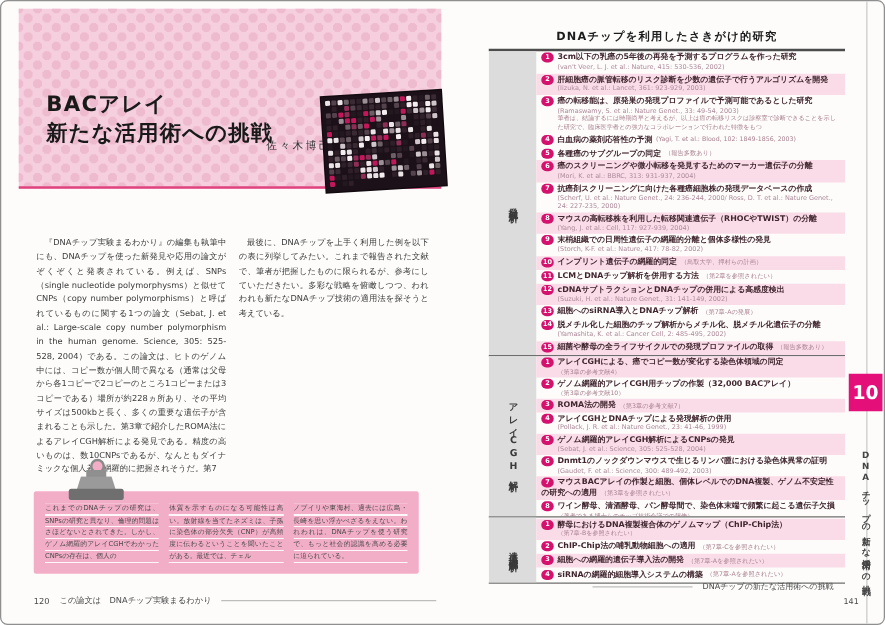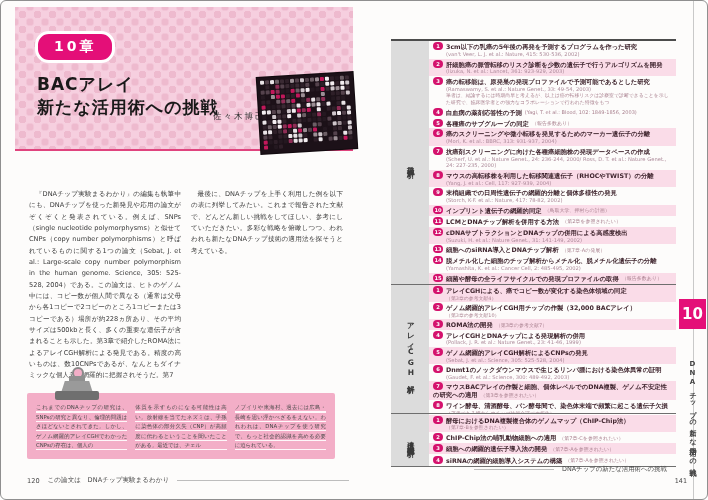--- a/index.html
+++ b/index.html
@@ -79,21 +79,20 @@
     color:#444;letter-spacing:1px;margin:8px auto 0;height:150px;}
   .edge-line{position:absolute;right:13px;top:0;bottom:0;width:1px;background:#c9c9c9;}
 </style>
 </head>
 <body>
 
 <div class="spread">
 
   <div class="left-page">
     <div class="header-band">
-      <div class="chapter-badge">10章</div>
       <div class="chapter-title">
         <div>BACアレイ</div>
         <div>新たな活用術への挑戦</div>
       </div>
       <div class="author">佐々木博己</div>
       <div class="microarray" id="microarray">
           <div class="ma-dot" style="background: rgb(234, 228, 231);"></div>
           <div class="ma-dot" style="background: rgb(84, 66, 76);"></div>
           <div class="ma-dot" style="background: rgb(234, 228, 231);"></div>
           <div class="ma-dot" style="background: rgb(109, 95, 102);"></div>
@@ -329,21 +328,21 @@
           <div class="ma-dot" style="background: rgb(46, 31, 40);"></div>
           <div class="ma-dot" style="background: rgb(194, 24, 91);"></div>
           <div class="ma-dot" style="background: rgb(28, 17, 24);"></div>
           <div class="ma-dot" style="background: rgb(36, 24, 32);"></div>
           <div class="ma-dot" style="background: rgb(46, 31, 40);"></div>
         </div>
     </div>
 
     <div class="body-col col1">　『DNAチップ実験まるわかり』の編集も執筆中にも、DNAチップを使った新発見や応用の論文がぞくぞくと発表されている。例えば、SNPs（single nucleotide polymorphysms）と似せてCNPs（copy number polymorphisms）と呼ばれているものに関する1つの論文（Sebat, J. et al.: Large-scale copy number polymorphism in the human genome. Science, 305: 525-528, 2004）である。この論文は、ヒトのゲノム中には、コピー数が個人間で異なる（通常は父母から各1コピーで2コピーのところ1コピーまたは3コピーである）場所が約228ヵ所あり、その平均サイズは500kbと長く、多くの重要な遺伝子が含まれることも示した。第3章で紹介したROMA法によるアレイCGH解析による発見である。精度の高いものは、数10CNPsであるが、なんともダイナミックな個人差が網羅的に把握されそうだ。第7</div>
     <div class="body-col col2">
-      <p>最後に、DNAチップを上手く利用した例を以下の表に列挙してみたい。これまで報告された文献で、どんどん新しい挑戦をしてほしい、参考にしていただきたい。多彩な戦略を俯瞰しつつ、われわれも新たなDNAチップ技術の適用法を探そうと考えている。</p>
+      <p>最後に、DNAチップを上手く利用した例を以下の表に列挙してみたい。これまで報告された文献で、筆者が把握したものに限られるが、参考にしていただきたい。多彩な戦略を俯瞰しつつ、われわれも新たなDNAチップ技術の適用法を探そうと考えている。</p>
     </div>
 
     <div class="note-box">
       <div class="clip">
         <div class="ring"></div>
         <div class="neck"></div>
         <div class="bodyp"></div>
         <div class="base"></div>
       </div>
       <div class="note-col">これまでのDNAチップの研究は、SNPsの研究と異なり、倫理的問題はさほどないとされてきた。しかし、ゲノム網羅的アレイCGHでわかったCNPsの存在は、個人の</div>
@@ -352,20 +351,21 @@
     </div>
 
     <div class="footer-left">
       <span class="pnum">120</span>
       <span>この論文は　DNAチップ実験まるわかり</span>
       <span class="rule"></span>
     </div>
   </div>
 
   <div class="right-page">
+    <div class="table-title">DNAチップを利用したさきがけ的研究</div>
     <div class="ref-table" id="ref-table">
         <div class="section" style="height: 243px;">
           <div class="section-label">
             <span>発現解析</span>
           </div>
           <div class="section-items">
             <div class="item">
               <div class="item-head"><span class="num-badge">1</span>3cm以下の乳癌の5年後の再発を予測するプログラムを作った研究</div>
               <div class="item-ref">(van't Veer, L. J. et al.: Nature, 415: 530-536, 2002)</div>
             </div>

